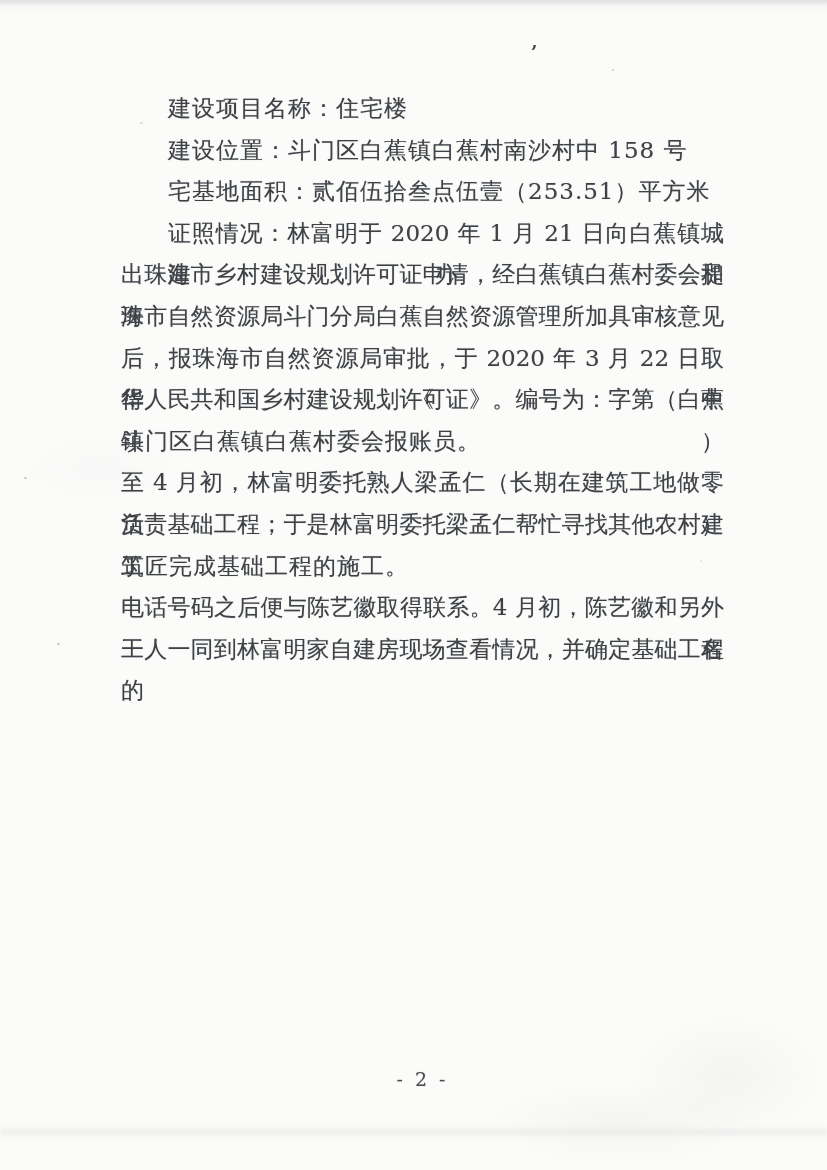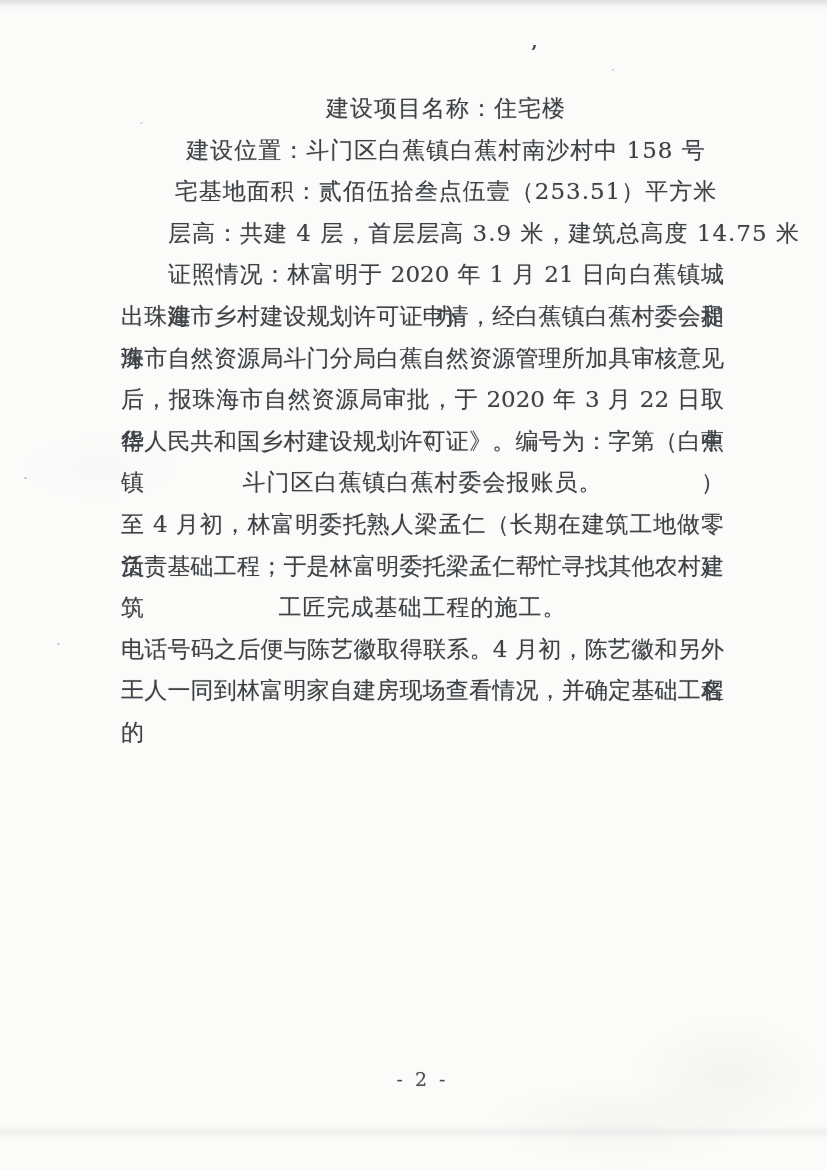--- a/index.html
+++ b/index.html
@@ -51,21 +51,20 @@
   }
   .line {
     margin: 0;
     padding: 0;
     height: 41.6px;
     line-height: 41.6px;
     font-size: 23px;
     letter-spacing: 1px;
     white-space: nowrap;
     text-shadow: 0 0 1px rgba(62,66,71,0.38);
-    text-align: center;
   }
   .line.justify {
     white-space: normal;
     letter-spacing: 0;
     text-align: justify;
     text-align-last: justify;
     text-justify: inter-character;
   }
   .line.indent {
     padding-left: 47px;
@@ -114,21 +113,20 @@
 <div class="sheet">
   <div class="edge-top"></div>
 
   <span class="stray-mark">’</span>
 
   <main class="textblock">
 
   <p class="line indent">建设项目名称：住宅楼</p>
       <p class="line indent">建设位置：斗门区白蕉镇白蕉村南沙村中 158 号</p>
       <p class="line indent">宅基地面积：贰佰伍拾叁点伍壹（253.51）平方米</p>
-      <p class="line indent">层高：共建 4 层，首层层高 3.9 米，建筑总高度 14.75 米</p>
       <p class="line indent justify">证照情况：林富明于 2020 年 1 月 21 日向白蕉镇城建办提</p>
       <p class="line justify">出珠海市乡村建设规划许可证申请，经白蕉镇白蕉村委会和珠</p>
       <p class="line justify">海市自然资源局斗门分局白蕉自然资源管理所加具审核意见</p>
       <p class="line justify">后，报珠海市自然资源局审批，于 2020 年 3 月 22 日取得《中</p>
       <p class="line justify">华人民共和国乡村建设规划许可证》。编号为：字第（白蕉镇）</p>
       <p class="line">斗门区白蕉镇白蕉村委会报账员。</p>
       <p class="line justify">至 4 月初，林富明委托熟人梁孟仁（长期在建筑工地做零活）</p>
       <p class="line justify">负责基础工程；于是林富明委托梁孟仁帮忙寻找其他农村建筑</p>
       <p class="line">工匠完成基础工程的施工。</p>
       <p class="line justify">电话号码之后便与陈艺徽取得联系。4 月初，陈艺徽和另外一名</p>

